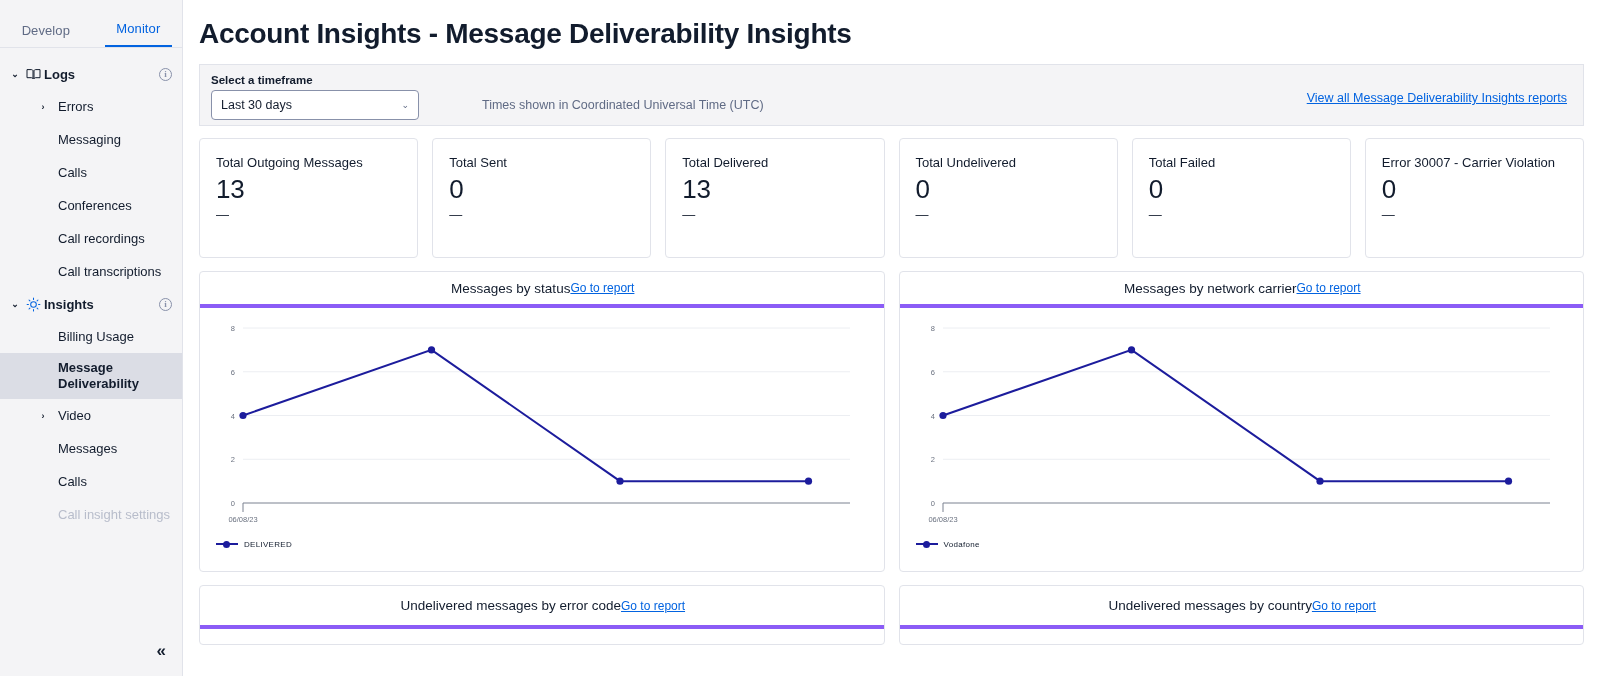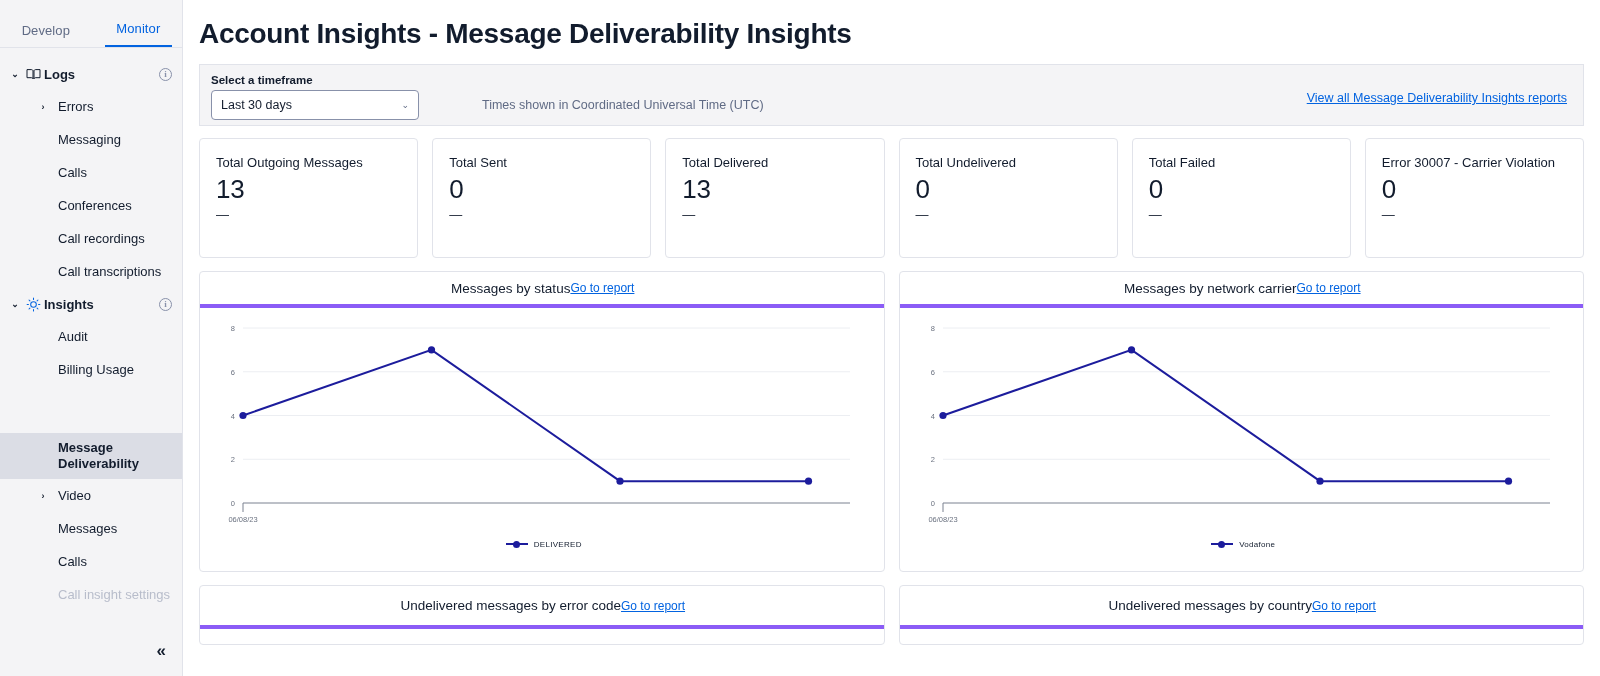--- a/index.html
+++ b/index.html
@@ -58,21 +58,21 @@
   .nav-item {
     display: flex; align-items: center;
     height: 33px; padding-left: 58px;
     font-size: 13px; color: #121c2d; cursor: pointer;
   }
   .nav-item.has-caret { padding-left: 36px; }
   .nav-item.has-caret .caret { margin-right: 8px; }
   .nav-item.selected {
     background: #dbdde5; font-weight: 700;
     height: auto; padding-top: 7px; padding-bottom: 7px;
-    line-height: 16px; display: block; margin-top: 47px;
+    line-height: 16px; display: block;
   }
   .nav-item.dim { color: #b8bdcb; }
 
   .docs-bar {
     position: absolute; left: 0; bottom: 50px;
     width: 182px; height: 38px;
     background: #f4f4f6;
     border-top: 1px solid #e1e3ea;
     display: flex; align-items: center;
     padding: 0 10px 0 8px;
@@ -131,22 +131,22 @@
   .card-head {
     height: 36px; border-bottom: 4px solid #8b5cf6;
     display: flex; align-items: center; justify-content: center;
     padding: 0 14px 0 16px;
   }
   .card-title { font-size: 13.5px; color: #121c2d; }
   .go-report { font-size: 12px; color: #0263e0; text-decoration: underline; cursor: pointer; }
   .chart-wrap { height: 263px; position: relative; }
   .chart-wrap svg { display: block; }
   .legend {
-    position: absolute; left: 4px; right: 0; bottom: 22px;
-    display: flex; align-items: center; justify-content: center; gap: 6px;
+    position: absolute; left: 16px; right: 0; bottom: 22px;
+    display: flex; align-items: center; justify-content: flex-start; gap: 6px;
     font-size: 8px; color: #121c2d; letter-spacing: .3px;
   }
   .legend .lmark { width: 22px; height: 10px; position: relative; display: inline-block; }
   .legend .lmark:before {
     content: ""; position: absolute; top: 4px; left: 0; width: 22px; height: 2px; background: #1c1c9c;
   }
   .legend .lmark:after {
     content: ""; position: absolute; top: 1.5px; left: 7px; width: 7px; height: 7px;
     background: #1c1c9c; border-radius: 50%;
   }
@@ -210,23 +210,20 @@
         <span class="gicon">
           <svg width="15" height="15" viewBox="0 0 16 16" fill="none" stroke="#0263e0" stroke-width="1.1" stroke-linecap="round">
             <circle cx="8" cy="8" r="3"></circle>
             <path d="M8 1.2v1.4M8 13.4v1.4M1.2 8h1.4M13.4 8h1.4M3.2 3.2l1 1M11.8 11.8l1 1M12.8 3.2l-1 1M4.2 11.8l-1 1"></path>
           </svg>
         </span>
         <span class="gname">Insights</span>
         <span class="info-i">i</span>
       </div>
 
-      <div class="nav-item">
-        <span>Audit</span>
-      </div>
       <div class="nav-item">
         <span>Billing Usage</span>
       </div>
       <div class="nav-item selected">
         <span>Message Deliverability</span>
       </div>
       <div class="nav-item has-caret">
         <span class="caret right">›</span>
         <span>Video</span>
       </div>

